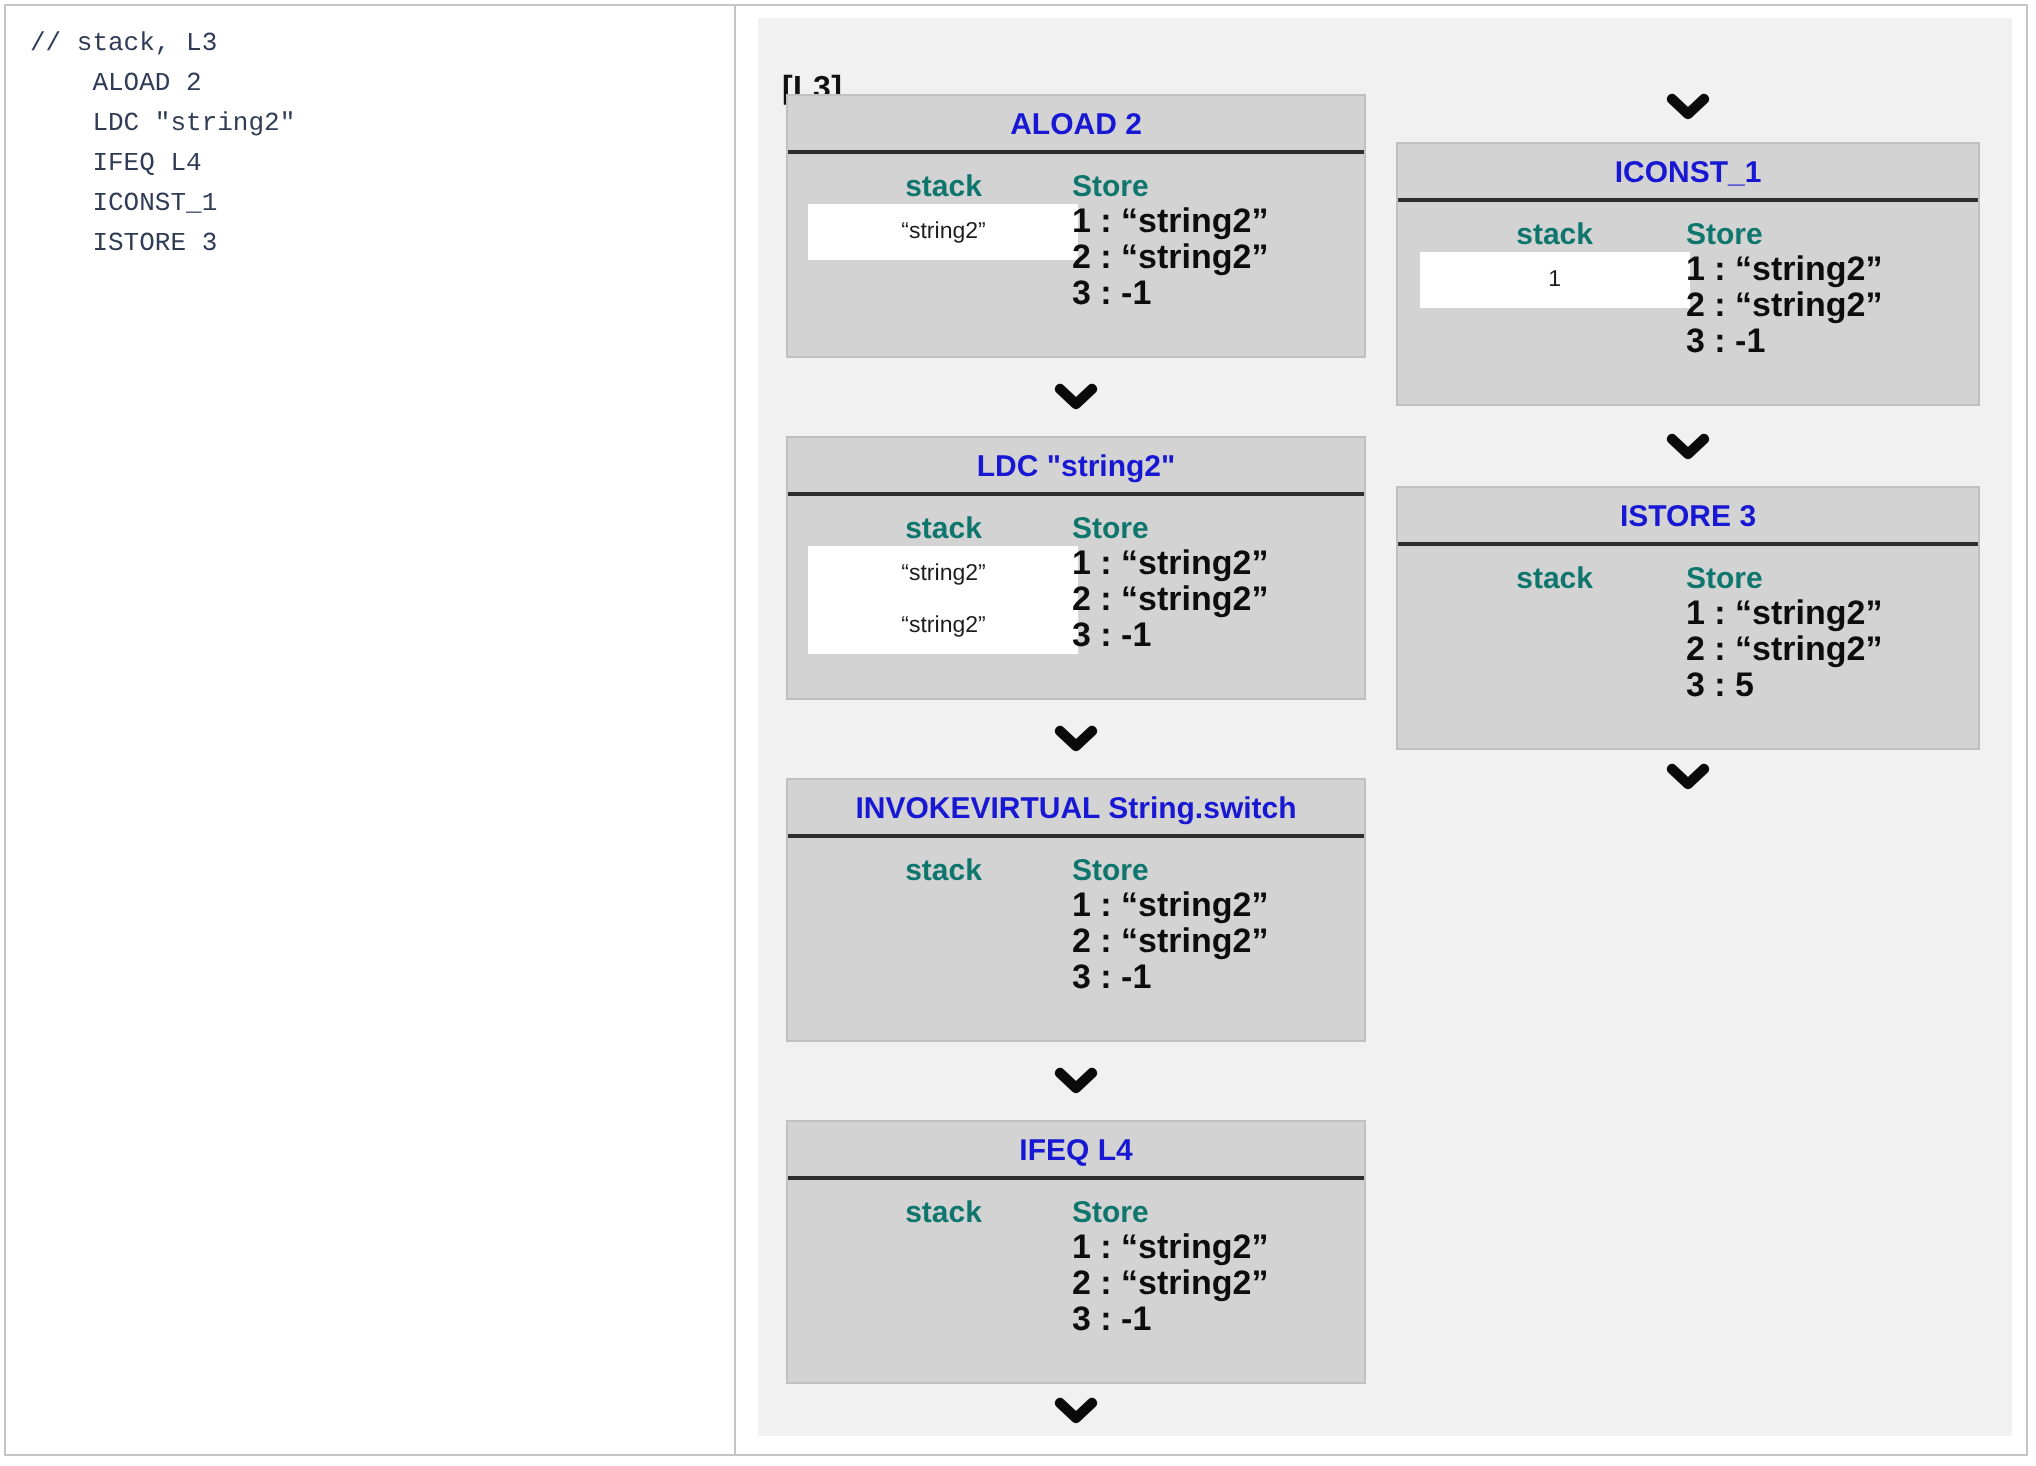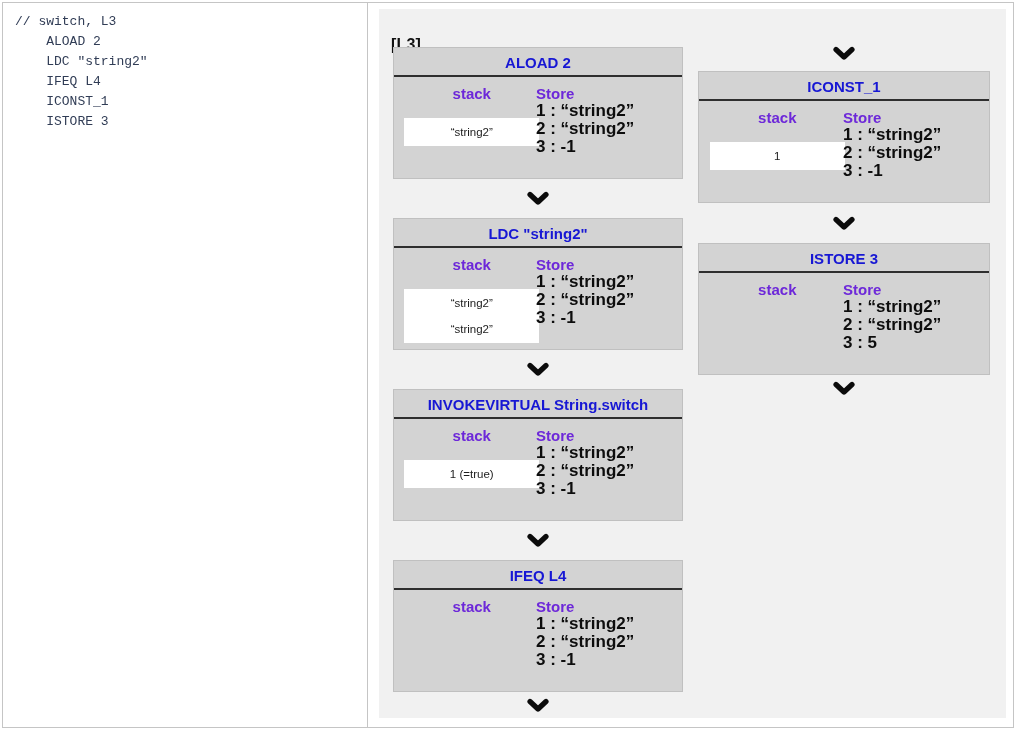--- a/index.html
+++ b/index.html
@@ -81,26 +81,26 @@
     text-align: center;
   }
   .store-col {
     position: absolute;
     right: 6px; top: 8px; width: 140px;
     text-align: left;
   }
   .col-label {
     font-size: 15px;
     font-weight: bold;
-    color: #6d28d9;
+    color: #0f766e;
     line-height: 17px;
   }
   .stack-box {
     width: 135px;
-    margin: 16px auto 0 auto;
+    margin: 0 auto 0 auto;
     background: #ffffff;
     padding: 1px 0;
   }
   .stack-entry {
     font-size: 11.5px;
     line-height: 26px;
     color: #1c1c1c;
   }
   .store-entry {
     font-size: 17px;
@@ -122,21 +122,21 @@
   .gap-bottom { height: 27px; }
 </style>
 </head>
 <body>
 
 <div id="page">
   <div class="frame">
 
     <div class="code-panel">
       <div class="code-listing">
-          <div class="code-line">// switch, L3</div>
+          <div class="code-line">// stack, L3</div>
           <div class="code-line">    ALOAD 2</div>
           <div class="code-line">    LDC "string2"</div>
           <div class="code-line">    IFEQ L4</div>
           <div class="code-line">    ICONST_1</div>
           <div class="code-line">    ISTORE 3</div>
         </div>
     </div>
 
     <div class="diagram-panel">
       <div class="diagram-label">[L3]</div>
@@ -188,23 +188,20 @@
 <div class="gap gap-mid">
             <svg width="24" height="15" viewBox="0 0 24 15">
               <path d="M4 3.5 L12 11 L20 3.5" fill="none" stroke="#0b0b0b" stroke-width="5.2" stroke-linecap="round" stroke-linejoin="round"></path>
             </svg>
           </div>
   <div class="inst-box">
     <div class="inst-header">INVOKEVIRTUAL String.switch</div>
     <div class="inst-body">
       <div class="stack-col">
         <div class="col-label">stack</div>
-        <div class="stack-box">
-                  <div class="stack-entry">1 (=true)</div>
-                </div>
       </div>
       <div class="store-col">
         <div class="col-label">Store</div>
         <div class="store-entries">
                   <div class="store-entry">1 : “string2”</div>
                   <div class="store-entry">2 : “string2”</div>
                   <div class="store-entry">3 : -1</div>
                 </div>
       </div>
     </div>

